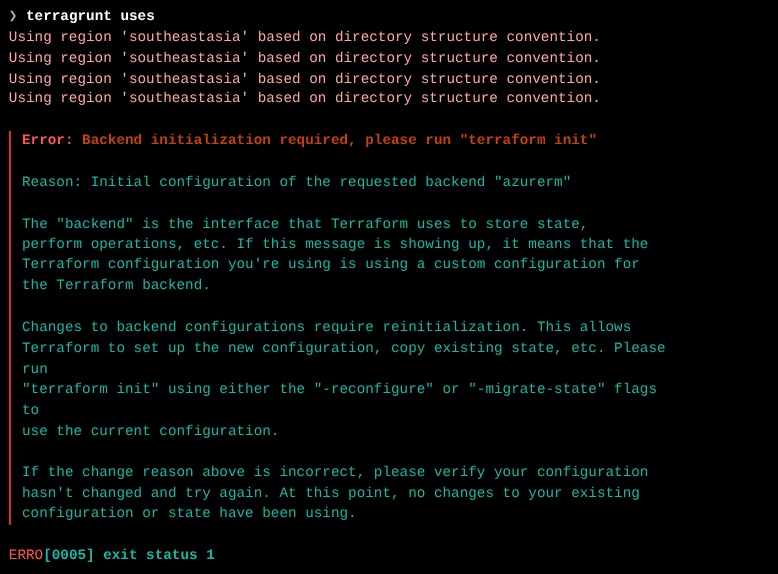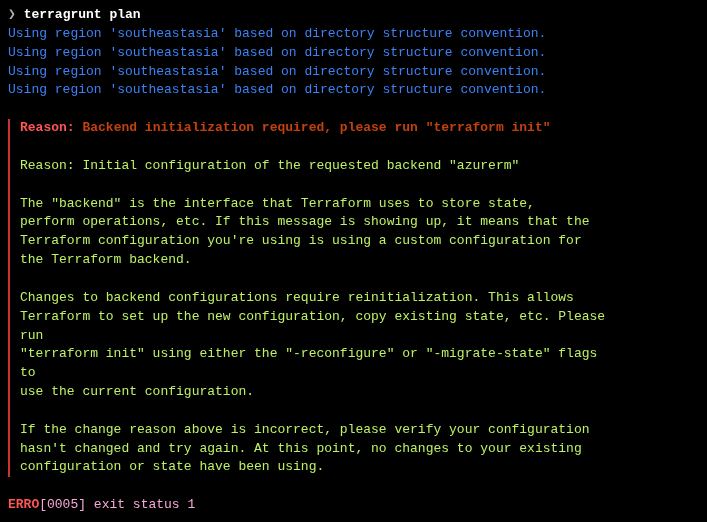--- a/index.html
+++ b/index.html
@@ -22,74 +22,75 @@
       color: #ffffff;
     }
     .prompt-symbol {
       color: #b0b0b0;
     }
     .cmd {
       color: #ffffff;
       font-weight: bold;
     }
     .info-line {
-      color: #3b82f6;
+      color: #fca5a5;
     }
     .error-block {
       border-left: 2px solid #cc3333;
       padding-left: 10px;
       margin-left: 0px;
       margin-top: 19px;
       margin-bottom: 19px;
     }
     .error-label {
       color: #ff5555;
       font-weight: bold;
     }
     .error-title {
       color: #c2410c;
       font-weight: bold;
     }
     .error-body {
-      color: #bef264;
+      color: #14b8a6;
     }
     .erro-label {
       color: #ff5555;
-      font-weight: bold;
+      font-weight: normal;
     }
     .exit-line {
-      color: #f9a8d4;
+      color: #14b8a6;
+      font-weight: bold;
     }
     .blank-line {
       height: 1.45em;
     }
     pre {
       font-family: inherit;
       white-space: pre-wrap;
       word-wrap: break-word;
     }
   </style>
 </head>
 <body>
 
 <div>
 
   <div class="prompt-line">
     <span class="prompt-symbol">❯</span>
-    <span class="cmd">terragrunt plan</span>
+    <span class="cmd">terragrunt uses</span>
   </div>
 
   <div class="info-line">Using region 'southeastasia' based on directory structure convention.</div>
   <div class="info-line">Using region 'southeastasia' based on directory structure convention.</div>
   <div class="info-line">Using region 'southeastasia' based on directory structure convention.</div>
   <div class="info-line">Using region 'southeastasia' based on directory structure convention.</div>
 
   <div class="error-block">
     <div>
-      <span class="error-label">Reason:</span>
+      <span class="error-label">Error:</span>
       <span class="error-title">Backend initialization required, please run "terraform init"</span>
     </div>
     <div class="blank-line"></div>
     <div class="error-body">Reason: Initial configuration of the requested backend "azurerm"</div>
     <div class="blank-line"></div>
     <pre class="error-body">The "backend" is the interface that Terraform uses to store state,
 perform operations, etc. If this message is showing up, it means that the
 Terraform configuration you're using is using a custom configuration for
 the Terraform backend.</pre>
     <div class="blank-line"></div>

